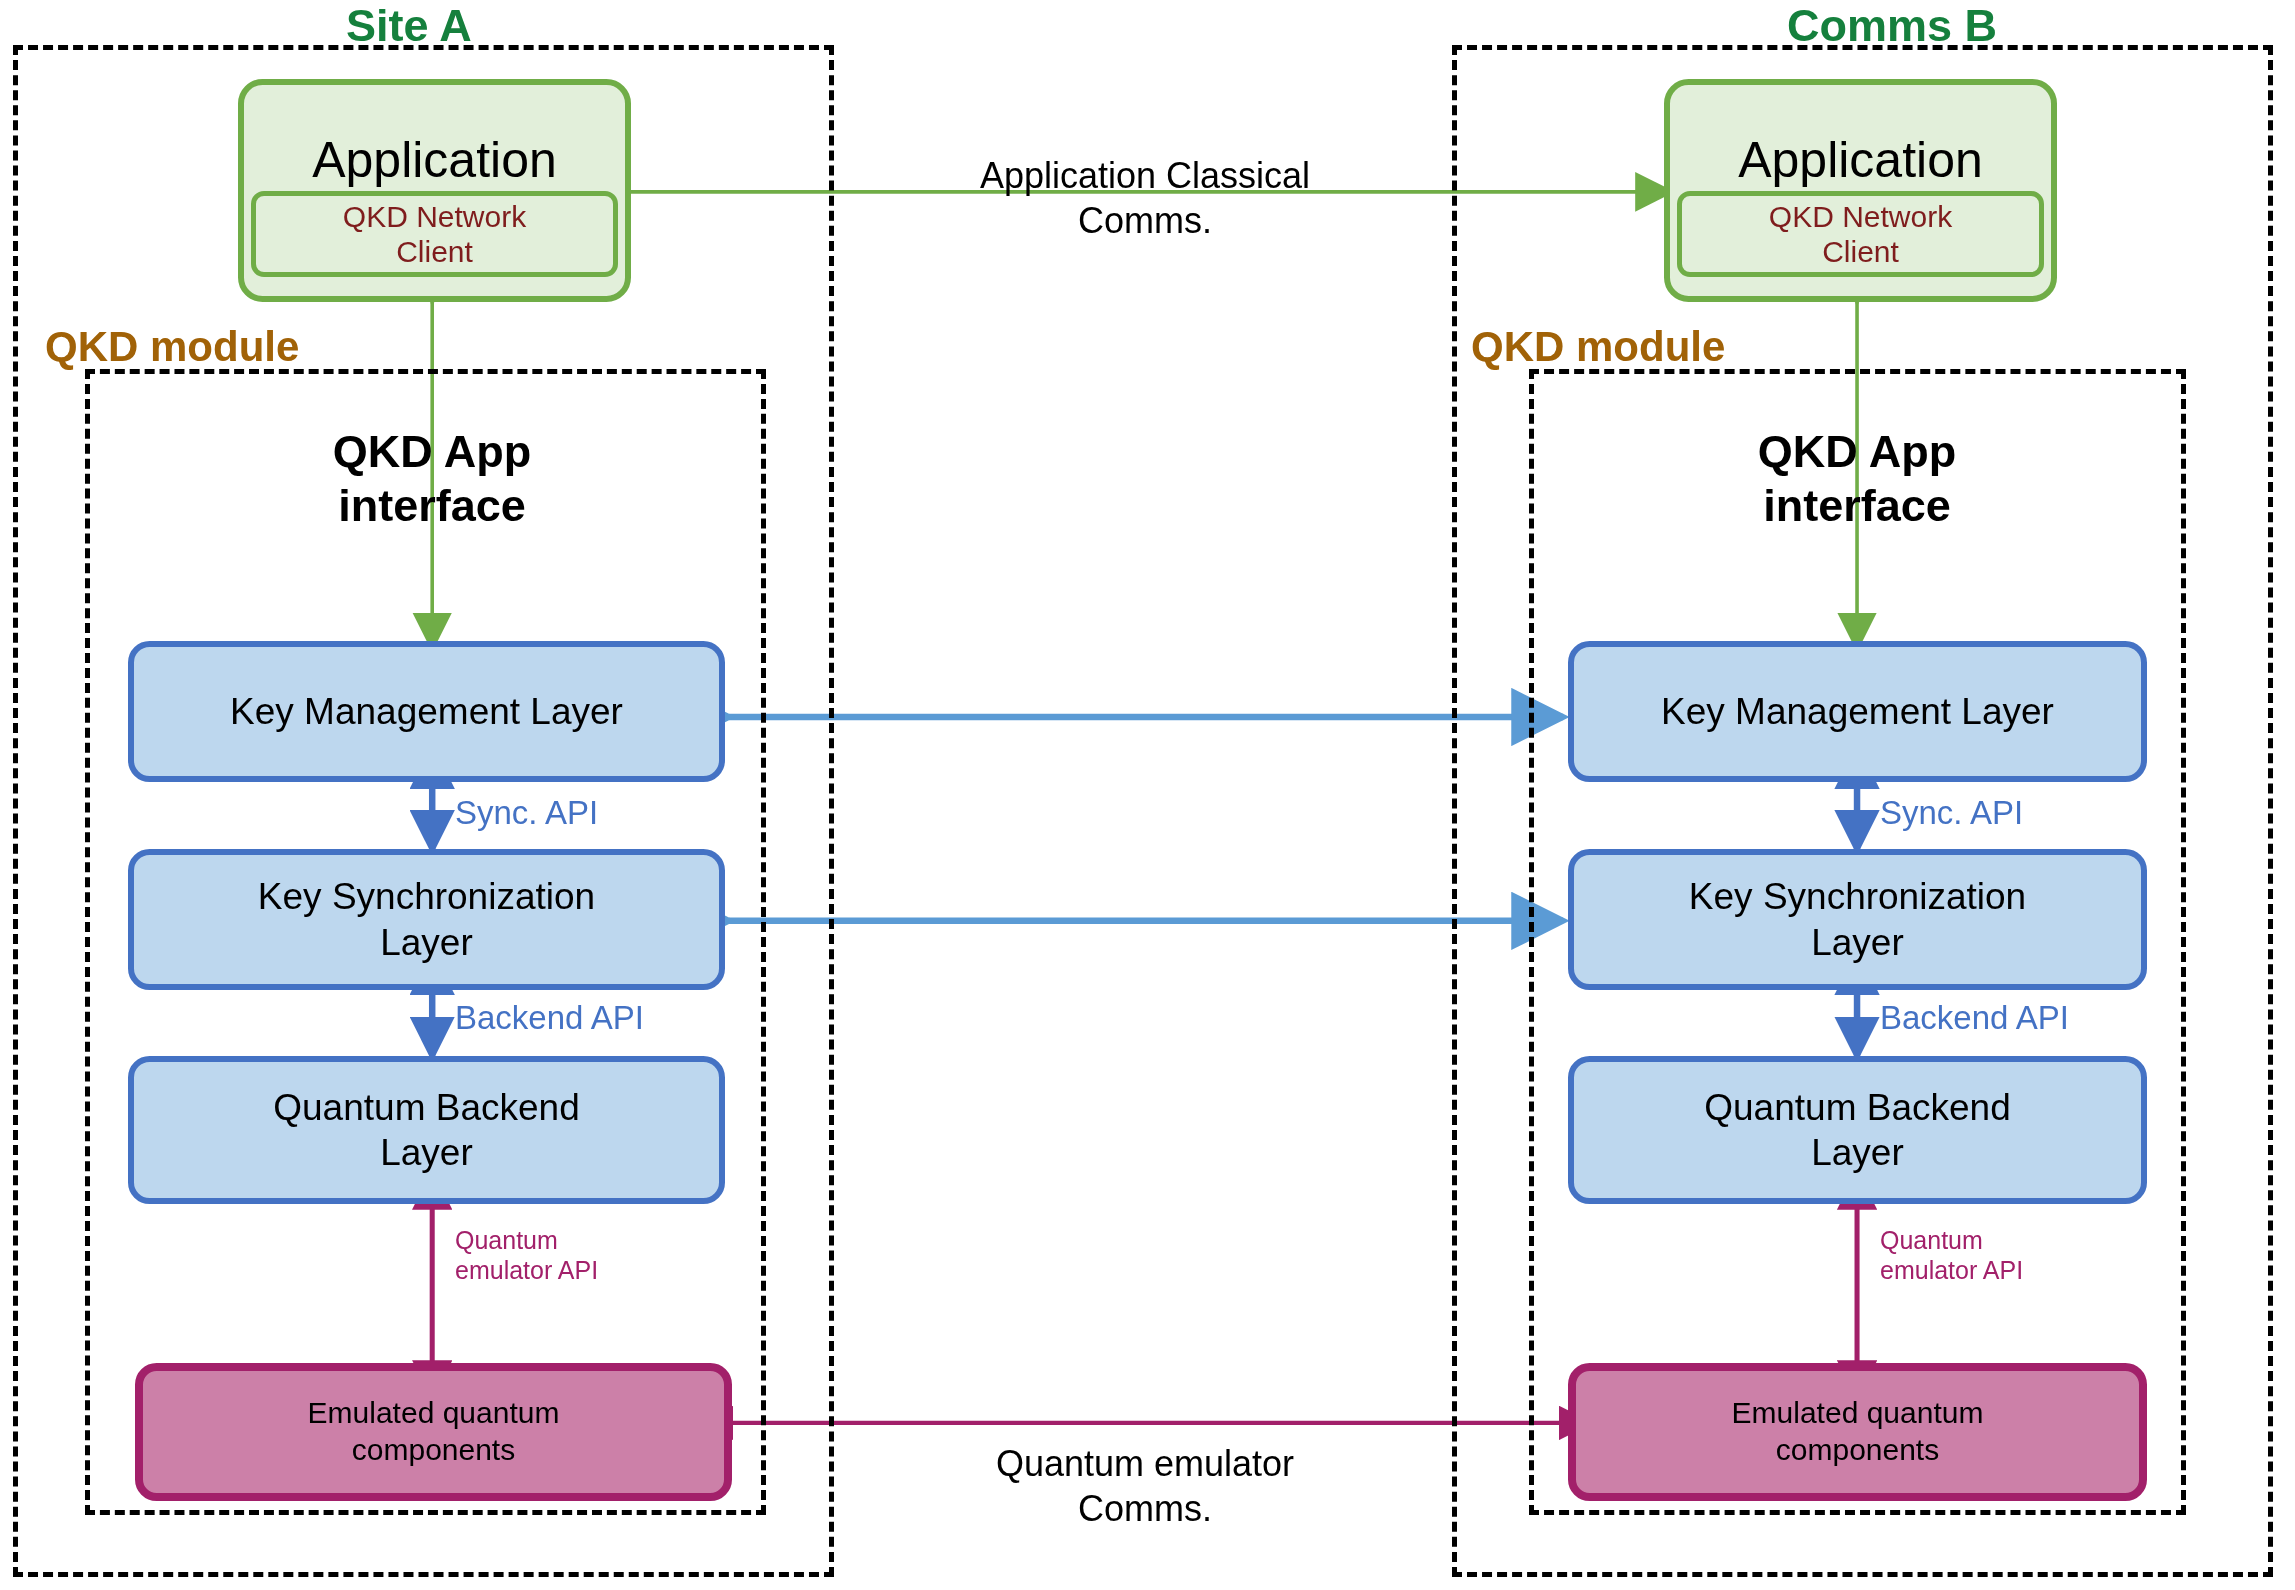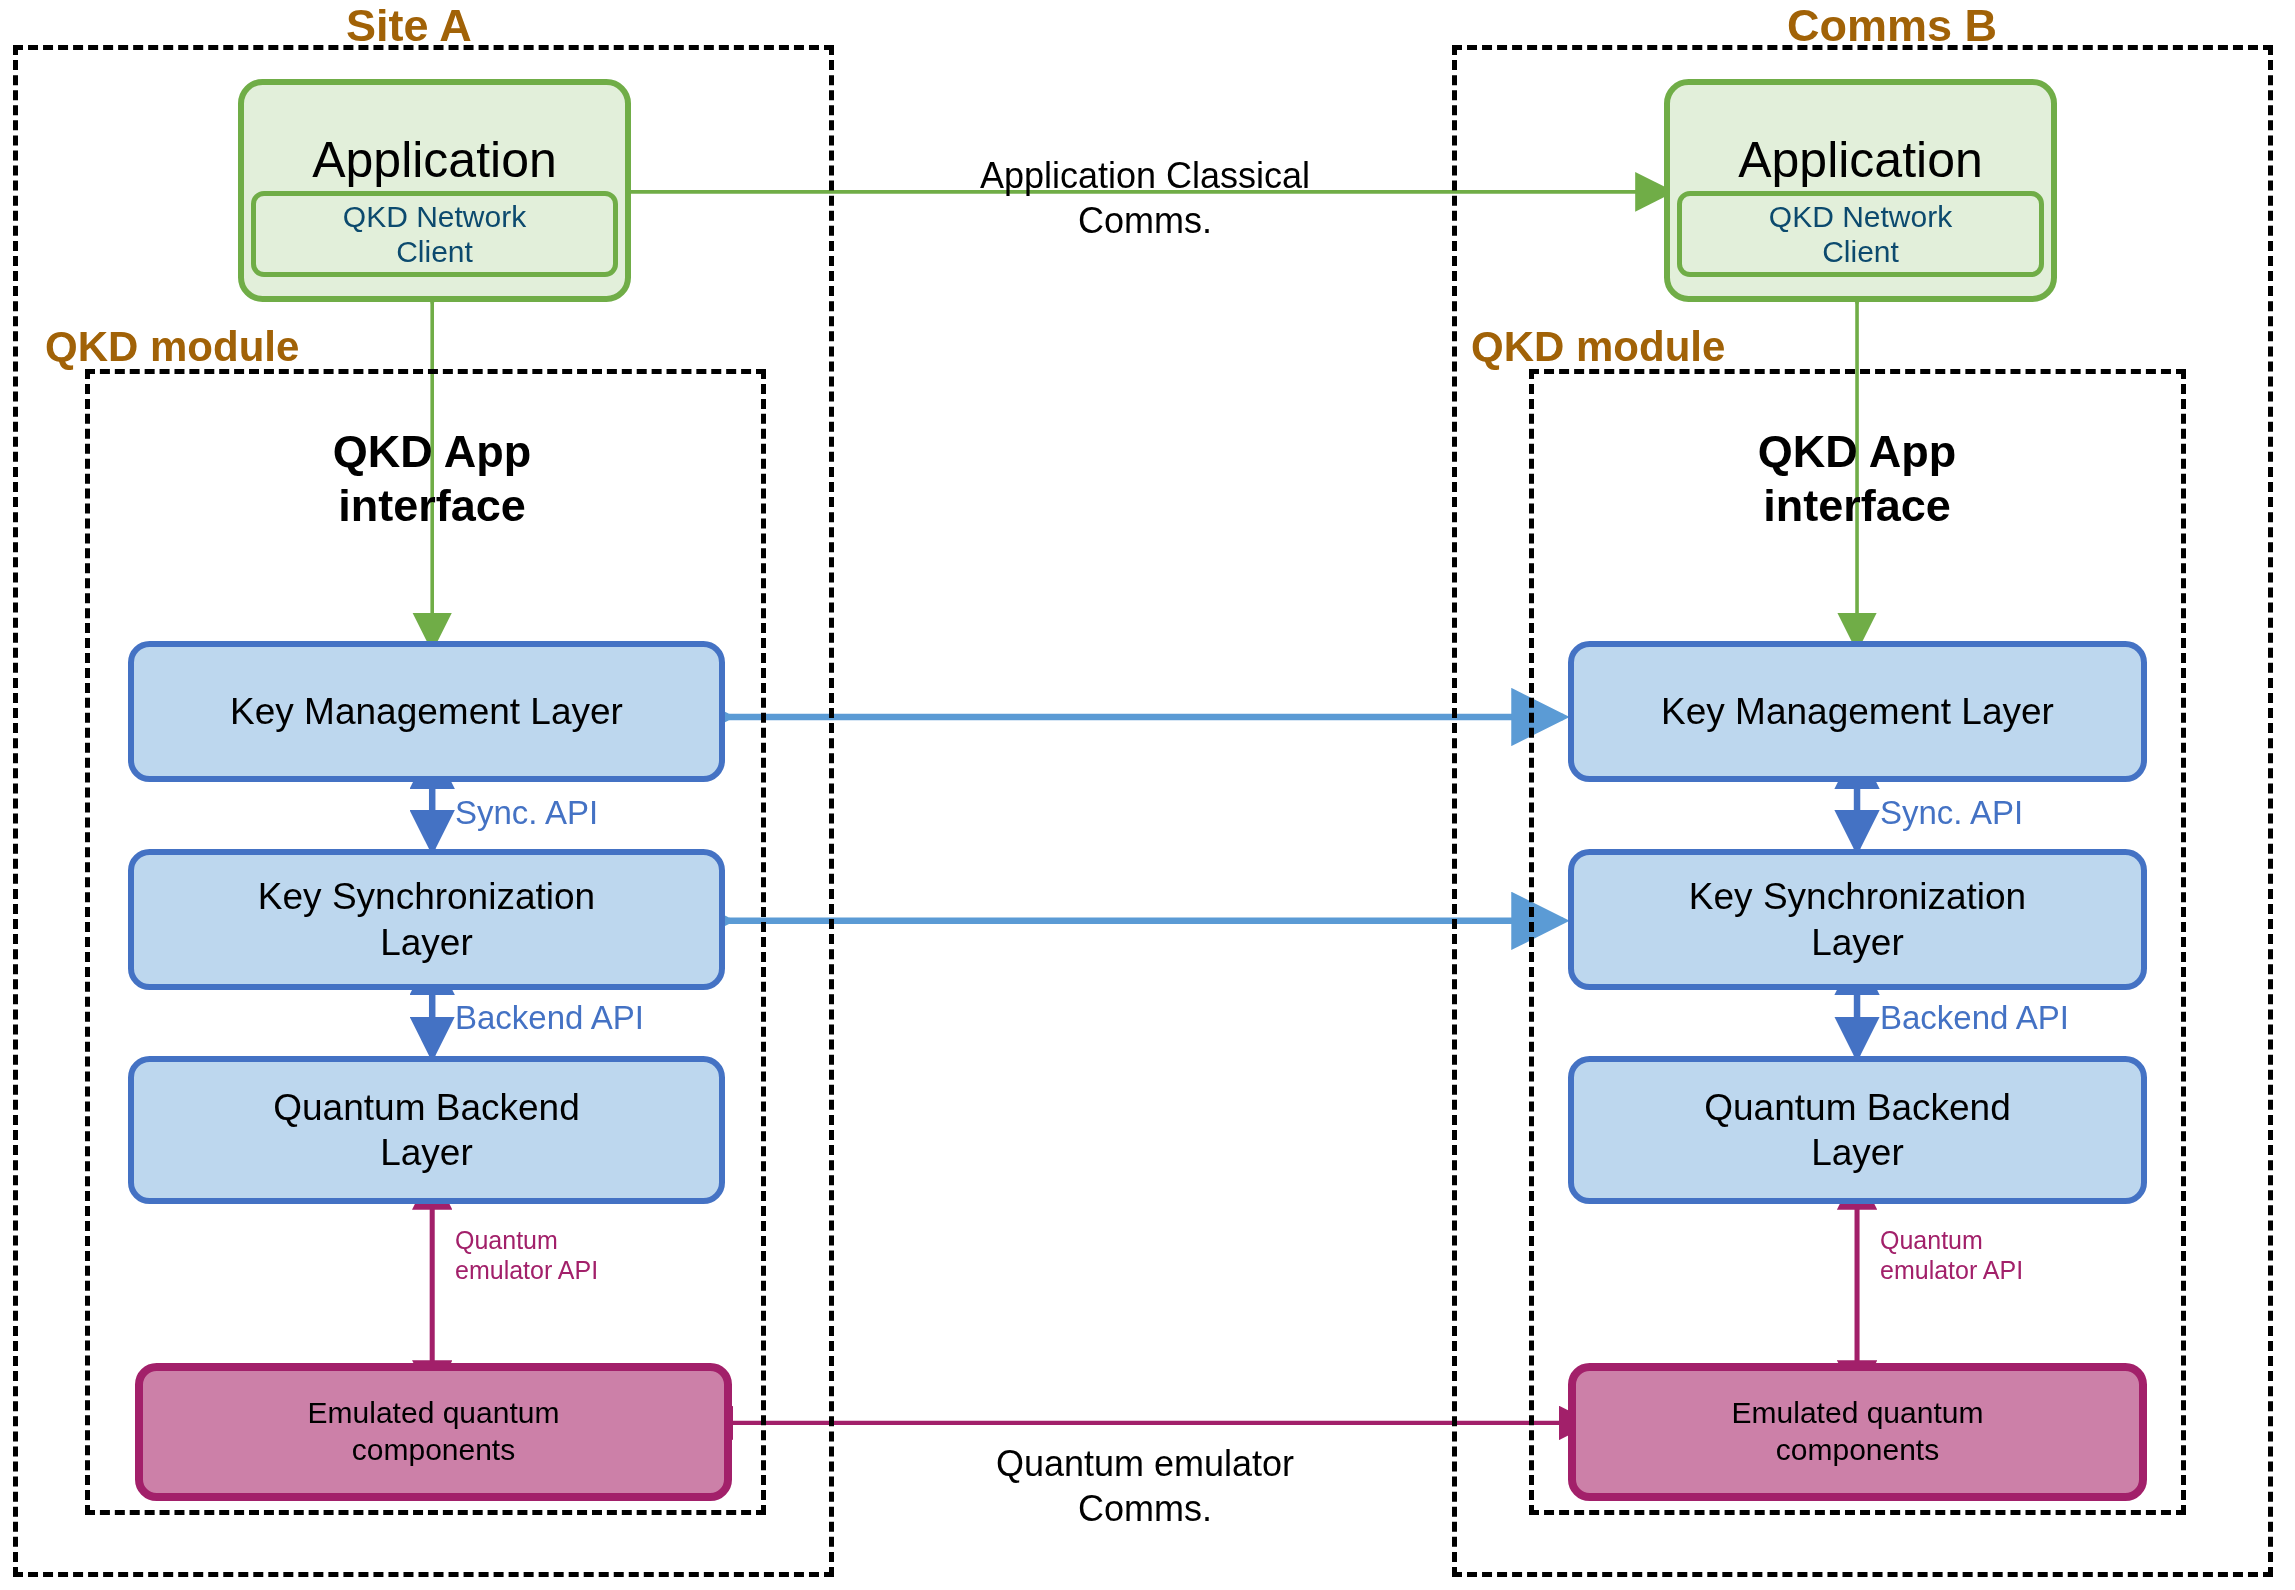--- a/index.html
+++ b/index.html
@@ -1,30 +1,30 @@
 <!DOCTYPE html>
 <html style="font-size:11.5px"><head>
 <meta charset="utf-8">
 <style>
   html,body{margin:0;padding:0;background:#ffffff;}
   body{font-family:"Liberation Sans",sans-serif;}
   #stage{position:relative;width:2295px;height:1591px;background:#ffffff;overflow:hidden;}
 
   
   .dashed-box{position:absolute;border:5px dashed #000000;box-sizing:border-box;}
-  .site-title{position:absolute;font-weight:bold;color:#a16207;font-size:45px;line-height:1;white-space:nowrap;}
+  .site-title{position:absolute;font-weight:bold;color:#15803d;font-size:45px;line-height:1;white-space:nowrap;}
   .module-title{position:absolute;font-weight:bold;color:#a16207;font-size:42px;line-height:1;white-space:nowrap;}
 
   
   .node{position:absolute;box-sizing:border-box;display:flex;align-items:center;justify-content:center;text-align:center;color:#000;}
 
   .app-outer{background:#E2EFDA;border:6.5px solid #70AD47;border-radius:24.5px;}
   .app-title{position:absolute;left:0;right:0;top:24.5px;height:101px;display:flex;align-items:center;justify-content:center;font-size:50px;color:#000;}
   .app-inner{position:absolute;left:7.2px;right:7.2px;bottom:19px;height:86px;background:#E2EFDA;border:5.8px solid #70AD47;border-radius:13px;box-sizing:border-box;display:flex;align-items:center;justify-content:center;}
-  .app-inner span{font-size:30px;line-height:1.18;color:#0c4a6e;display:block;}
+  .app-inner span{font-size:30px;line-height:1.18;color:#7f1d1d;display:block;}
 
   .blue-node{background:#BDD7EE;border:6.5px solid #4472C4;border-radius:21.6px;font-size:37px;line-height:1.22;}
   .maroon-node{background:#CC80A8;border:8px solid #A2206A;border-radius:21.6px;font-size:30px;line-height:1.22;}
 
   
   .api-label{position:absolute;white-space:nowrap;line-height:1.2;}
   .api-blue{color:#4472C4;font-size:33px;}
   .api-maroon{color:#A2206A;font-size:25px;}
   .comms-label{position:absolute;color:#000;font-size:36px;line-height:1.25;text-align:center;white-space:pre-line;}
 

